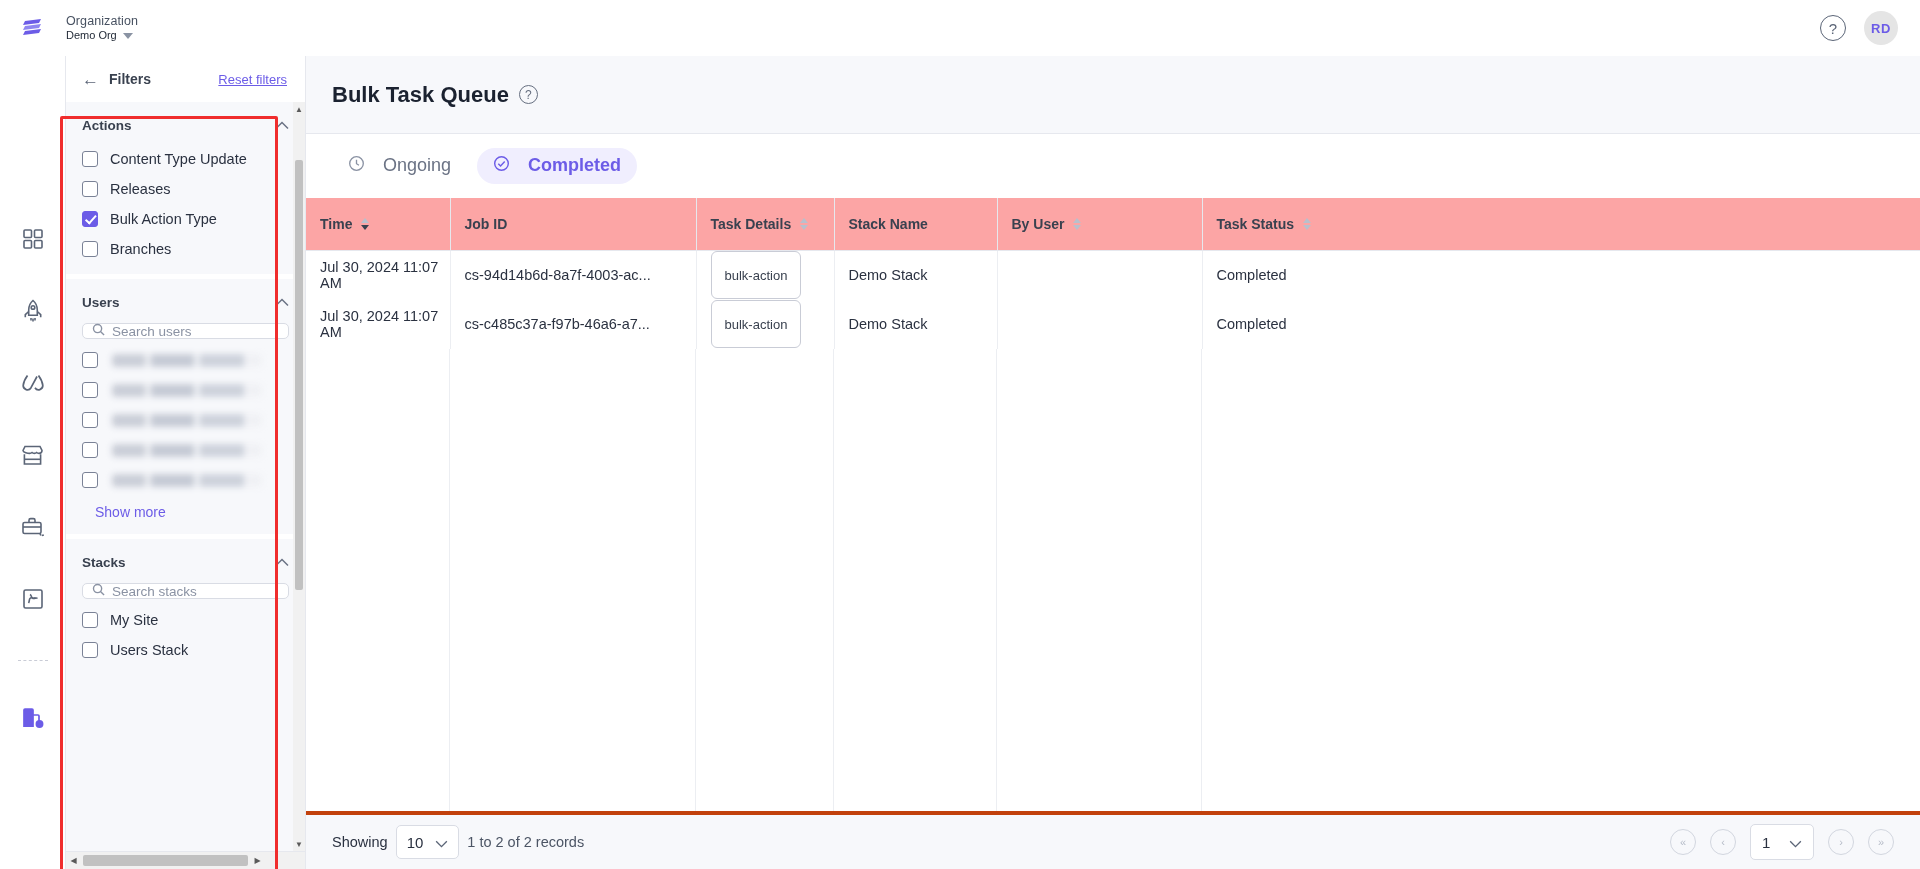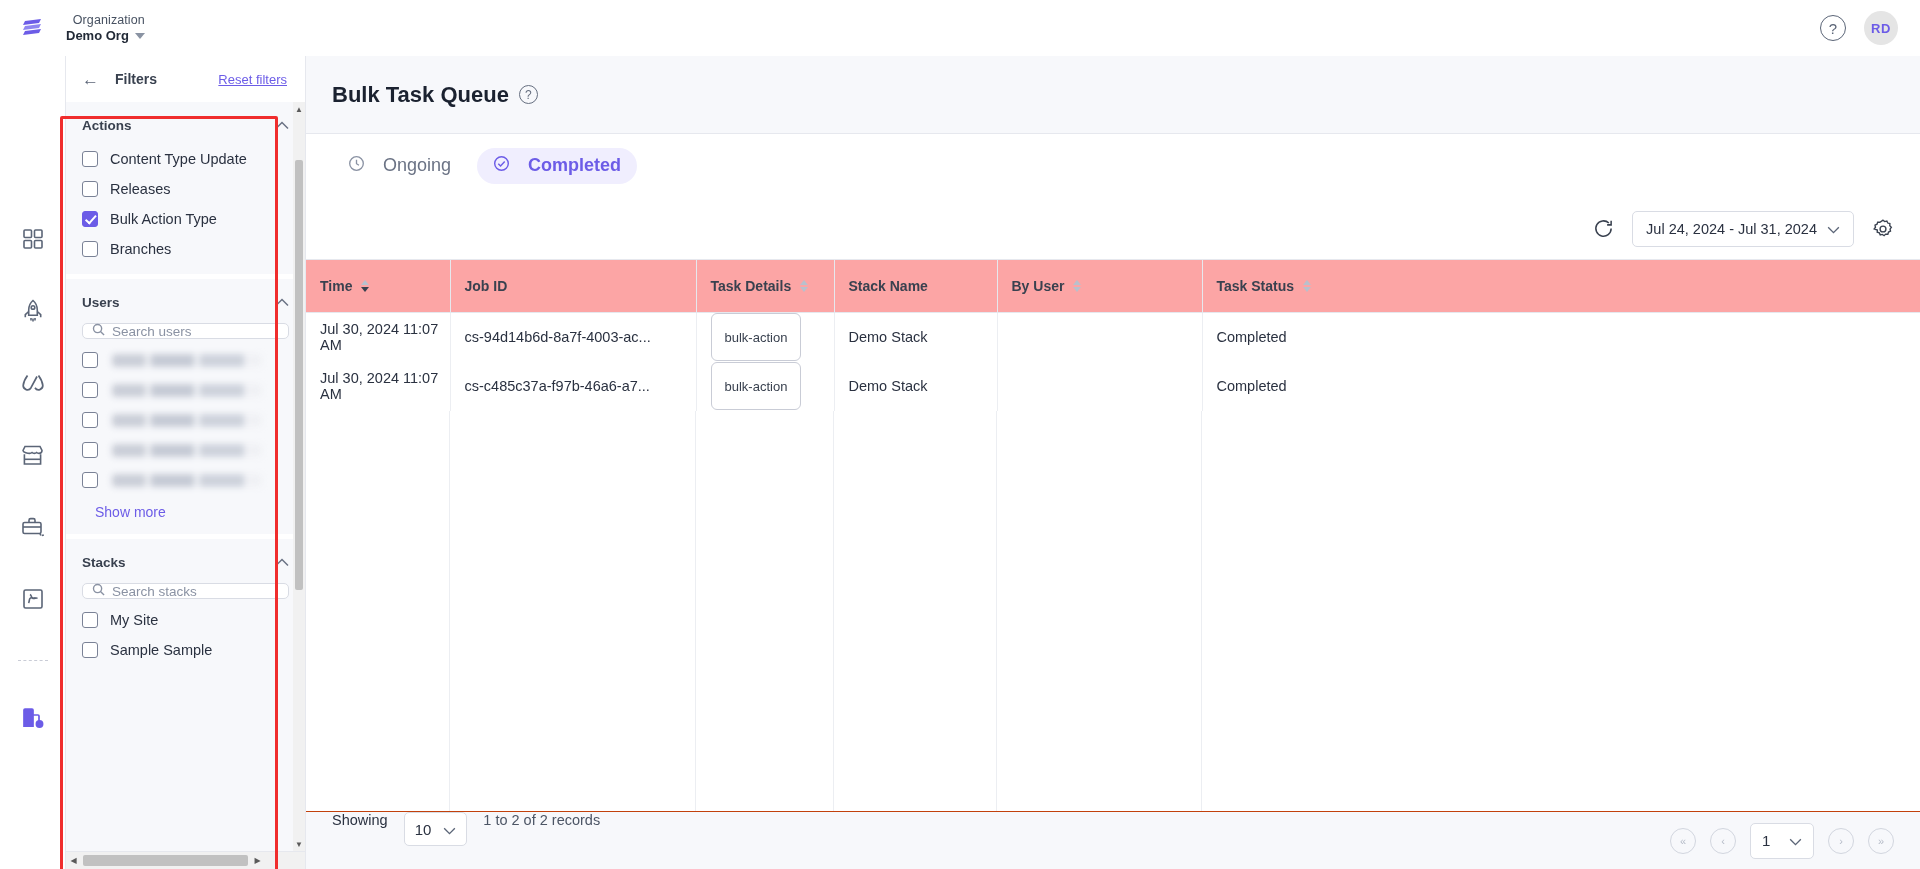--- a/index.html
+++ b/index.html
@@ -18,21 +18,21 @@
     background: #ffffff;
     display: flex; align-items: center;
     position: relative; z-index: 20;
   }
   .brand-logo {
     width: 66px; display: flex; align-items: center; justify-content: center;
   }
   .org-block { display: flex; flex-direction: column; justify-content: center; line-height: 1.18; text-align: right; }
   .org-label { font-size: 12.5px; color: #475161; letter-spacing: .1px; }
   .org-name-row { display: flex; align-items: center; gap: 6px; }
-  .org-name { font-size: 13px; color: #2b3murky; color: #222a37; font-weight: 700; }
+  .org-name { font-size: 11px; color: #2b3murky; color: #222a37; font-weight: 400; }
   .caret-down-sm {
     width: 0; height: 0;
     border-left: 5px solid transparent; border-right: 5px solid transparent;
     border-top: 6px solid #8a93a3; margin-top: 2px;
   }
   .topbar-right { margin-left: auto; display: flex; align-items: center; gap: 18px; padding-right: 22px; }
   .help-circle {
     width: 26px; height: 26px; border-radius: 50%; border: 1.6px solid #5b6577;
     display: flex; align-items: center; justify-content: center;
     font-size: 15px; color: #5b6577; cursor: pointer;
@@ -63,21 +63,21 @@
   .filters-outer {
     width: 240px; min-width: 240px; background: #f7f8fb;
     border-right: 1px solid #e6e8ee;
     position: relative; display: flex; flex-direction: column;
   }
   .filters-head {
     height: 46px; display: flex; align-items: center; padding: 0 18px 0 16px;
     background: #ffffff; gap: 10px;
   }
   .back-arrow { color: #5b6577; font-size: 17px; cursor: pointer; line-height: 1; }
-  .filters-title { font-size: 14px; font-weight: bold; color: #39414f; margin-left: 6px; }
+  .filters-title { font-size: 14px; font-weight: bold; color: #39414f; }
   .reset-filters {
     margin-left: auto; font-size: 13px; color: #6c5ce7;
     text-decoration: underline; cursor: pointer; font-weight: 500;
   }
   .filters-scroll {
     flex: 1; overflow: hidden; position: relative; background: #f7f8fb;
   }
   .fgroup { background: #f7f8fb; padding-bottom: 10px; }
   .fgroup + .fgroup { border-top: 5px solid #ffffff; }
   .fgroup-head {
@@ -210,22 +210,22 @@
     height: 12px; width: 175px; border-radius: 3px;
     background: linear-gradient(90deg,#cfd3dc 0 18%, #f1f2f6 18% 21%, #c9ced9 21% 48%, #eff0f4 48% 52%, #d2d6df 52% 80%, #f2f3f7 80% 100%);
     filter: blur(3px);
   }
   .grid-fill { flex: 1; display: flex; }
   .gcol { border-right: 1px solid #eceef2; }
 
   
   .pagination {
     height: 58px; min-height: 58px; background: #f7f8fb;
-    border-top: 1px solid #c2410c;
-    display: flex; padding: 0 26px; gap: 16px;
+    border-top: 4px solid #c2410c;
+    display: flex; align-items: center; padding: 0 26px; gap: 8px;
   }
   .pg-label { font-size: 14.5px; color: #2a3140; }
   .pg-select {
     height: 34px; min-width: 60px; border: 1px solid #d9dce4; border-radius: 5px;
     background: #fff; display: flex; align-items: center; justify-content: space-between;
     gap: 12px; padding: 0 10px; font-size: 15px; color: #2a3140; cursor: pointer;
   }
   .pg-records { font-size: 14.5px; color: #4c5565; }
   .pg-right { margin-left: auto; display: flex; align-items: center; gap: 14px; }
   .pg-circ {
@@ -417,21 +417,21 @@
                 </svg>
             </span>
             <input type="text" placeholder="Search stacks" style="">
           </div>
           <div class="f-item">
             <span class="cbox"></span>
             <span class="f-label">My Site</span>
           </div>
           <div class="f-item">
             <span class="cbox"></span>
-            <span class="f-label">Sample Sample</span>
+            <span class="f-label">Users Stack</span>
           </div>
         </div>
 
         <div class="fscroll-track">
           <div class="fscroll-up">▲</div>
           <div class="fscroll-thumb"></div>
           <div class="fscroll-dn">▼</div>
         </div>
       </div>
 
@@ -463,42 +463,20 @@
           <span>
             <svg width="17" height="17" viewBox="0 0 18 18" fill="none" stroke="#6c5ce7" stroke-width="1.5">
               <circle cx="9" cy="9" r="7.2"></circle>
                 <path d="M5.6 9.2 8 11.6l4.4-4.8"></path>
             </svg>
           </span>
           <span>Completed</span>
         </div>
       </div>
 
-      <div class="toolbar">
-        <span class="icon-btn">
-          <svg width="21" height="21" viewBox="0 0 22 22" fill="none" stroke="#39414f" stroke-width="1.6">
-            <path d="M19 11a8 8 0 1 1-2.4-5.7"></path>
-              <path d="M19 3v4.2h-4.2"></path>
-          </svg>
-        </span>
-        <div class="date-picker">
-          <span>Jul 24, 2024 - Jul 31, 2024</span>
-          <span class="chev">
-            <svg width="13" height="8" viewBox="0 0 14 9" fill="none" stroke="#5b6577" stroke-width="1.5">
-                <path d="M1 1.5 7 7.5l6-6"></path>
-              </svg>
-          </span>
-        </div>
-        <span class="icon-btn">
-          <svg width="22" height="22" viewBox="0 0 24 24" fill="none" stroke="#39414f" stroke-width="1.5">
-            <circle cx="12" cy="12" r="3.2"></circle>
-            <path d="M12 2.4l1.9 1.5 2.3-.6 1 2.2 2.3.6-.1 2.4 1.7 1.7-1.4 1.9.5 2.3-2.2 1-.7 2.3-2.4-.1-1.7 1.7-1.9-1.4-2.3.5-1-2.2-2.3-.7.1-2.4L2.4 12l1.4-1.9-.5-2.3 2.2-1 .7-2.3 2.4.1z"></path>
-          </svg>
-        </span>
-      </div>
 
       <div class="table-wrap">
         <table>
           <colgroup>
             <col style="width:144px">
               <col style="width:246px">
               <col style="width:138px">
             <col style="width:163px">
               <col style="width:205px">
               <col>

